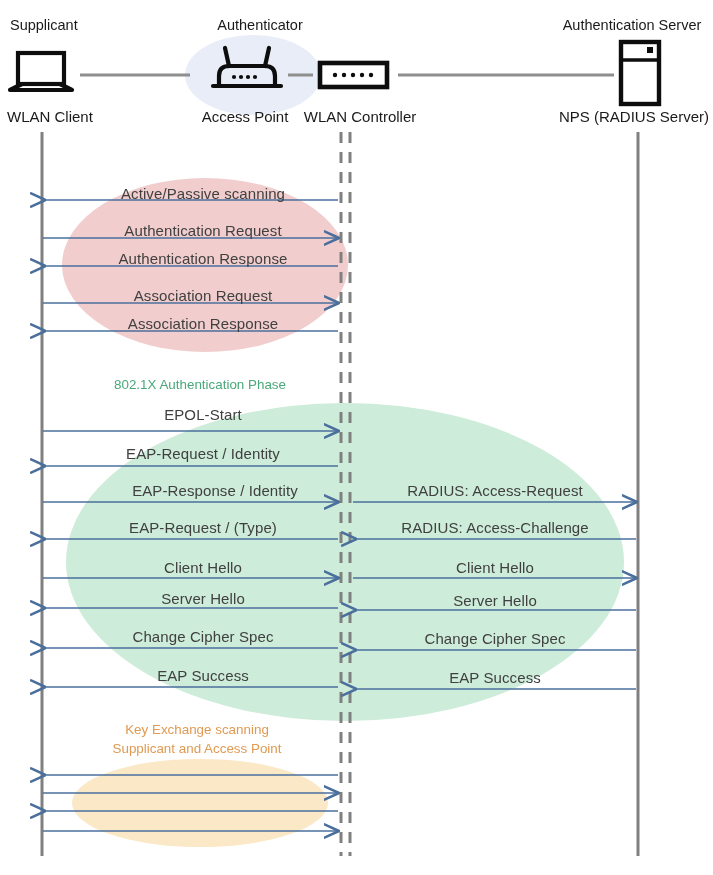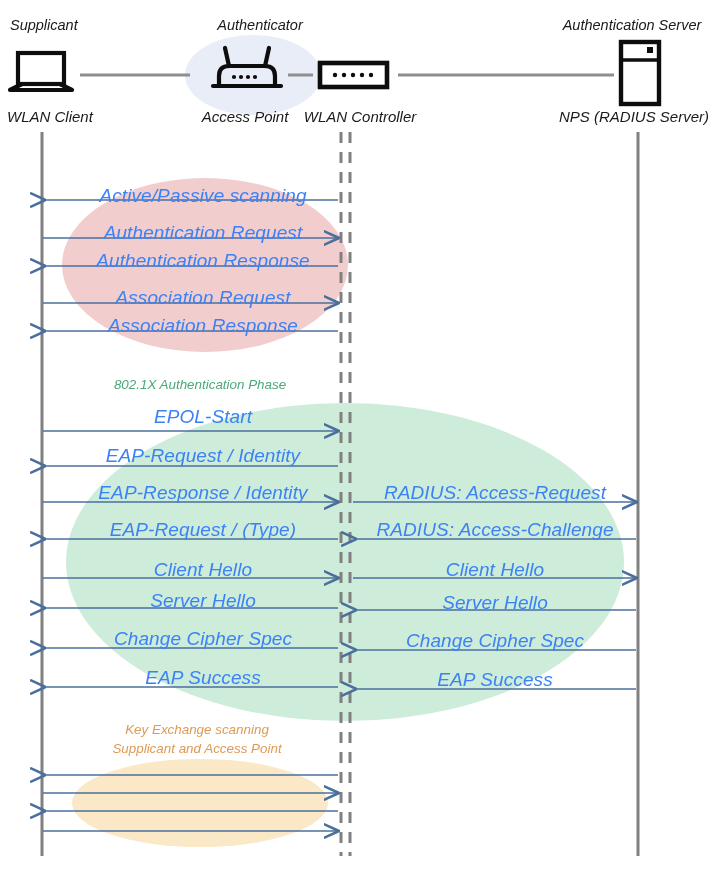--- a/index.html
+++ b/index.html
@@ -1,26 +1,26 @@
 <!DOCTYPE html>
 <html><head>
 <meta charset="utf-8">
 <style>
   html,body{margin:0;padding:0;background:#ffffff;}
   body{
     width:713px;height:875px;position:relative;overflow:hidden;
     font-family:"Liberation Sans","DejaVu Sans",sans-serif;
     color:#111111;
   }
-  #stage{position:absolute;left:0;top:0;width:569px;height:875px;font-style:italic;}
+  #stage{position:absolute;left:0;top:0;width:569px;height:875px;}
   svg.layer{position:absolute;left:0;top:0;width:713px;height:875px;}
   .txt{position:absolute;white-space:nowrap;}
   .hdr-top{font-size:14.5px;color:#1a1a1a;}
   .hdr-bot{font-size:15px;color:#1a1a1a;}
-  .msg{font-size:19px;color:#3b82f6;letter-spacing:.1px;}
+  .msg{font-size:15px;color:#404040;letter-spacing:.1px;}
   .phase{font-size:13.4px;font-weight:400;}
   .phase-a{color:#c0392b;}
   .phase-b{color:#4aa87a;}
   .phase-c{color:#e09a52;}
   .center{transform:translateX(-50%);}
 </style>
 </head>
 <body>
 
 <div id="stage">
@@ -133,21 +133,21 @@
   <div class="txt phase phase-c center" style="left:197px;top:722px;">Key Exchange scanning</div>
   <div class="txt phase phase-c center" style="left:197px;top:741px;">Supplicant and Access Point</div>
 
   <div class="txt msg center" style="left:203px;top:185px;">Active/Passive scanning</div>
   <div class="txt msg center" style="left:203px;top:222px;">Authentication Request</div>
   <div class="txt msg center" style="left:203px;top:250px;">Authentication Response</div>
   <div class="txt msg center" style="left:203px;top:287px;">Association Request</div>
   <div class="txt msg center" style="left:203px;top:315px;">Association Response</div>
   <div class="txt msg center" style="left:203px;top:406px;">EPOL-Start</div>
   <div class="txt msg center" style="left:203px;top:445px;">EAP-Request / Identity</div>
-  <div class="txt msg center" style="left:203px;top:482px;">EAP-Response / Identity</div>
+  <div class="txt msg center" style="left:215px;top:482px;">EAP-Response / Identity</div>
   <div class="txt msg center" style="left:203px;top:519px;">EAP-Request / (Type)</div>
   <div class="txt msg center" style="left:203px;top:559px;">Client Hello</div>
   <div class="txt msg center" style="left:203px;top:590px;">Server Hello</div>
   <div class="txt msg center" style="left:203px;top:628px;">Change Cipher Spec</div>
   <div class="txt msg center" style="left:203px;top:667px;">EAP Success</div>
 
   <div class="txt msg center" style="left:495px;top:482px;">RADIUS: Access-Request</div>
   <div class="txt msg center" style="left:495px;top:519px;">RADIUS: Access-Challenge</div>
   <div class="txt msg center" style="left:495px;top:559px;">Client Hello</div>
   <div class="txt msg center" style="left:495px;top:592px;">Server Hello</div>

